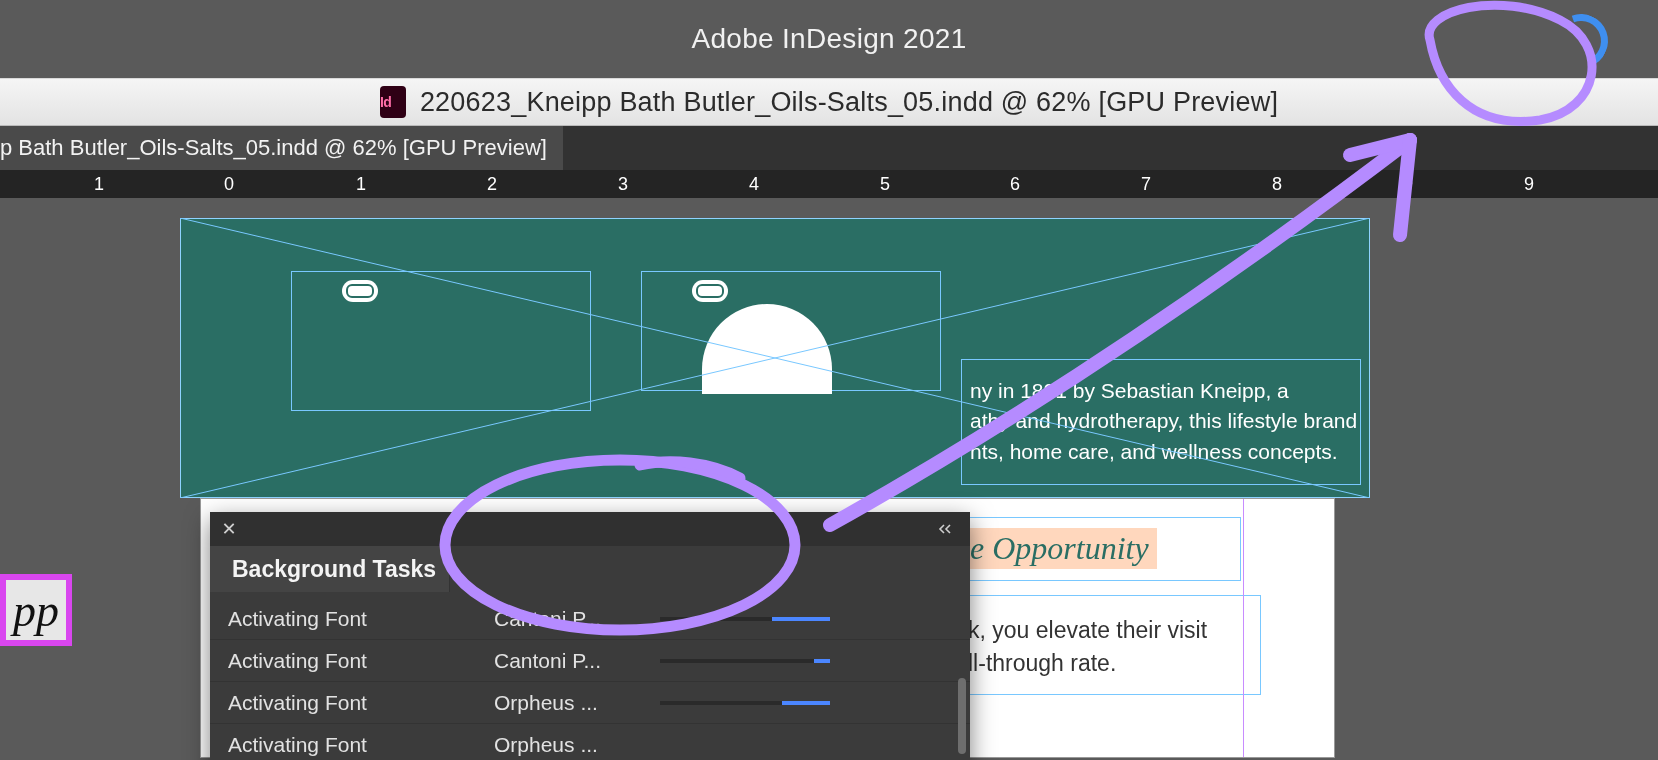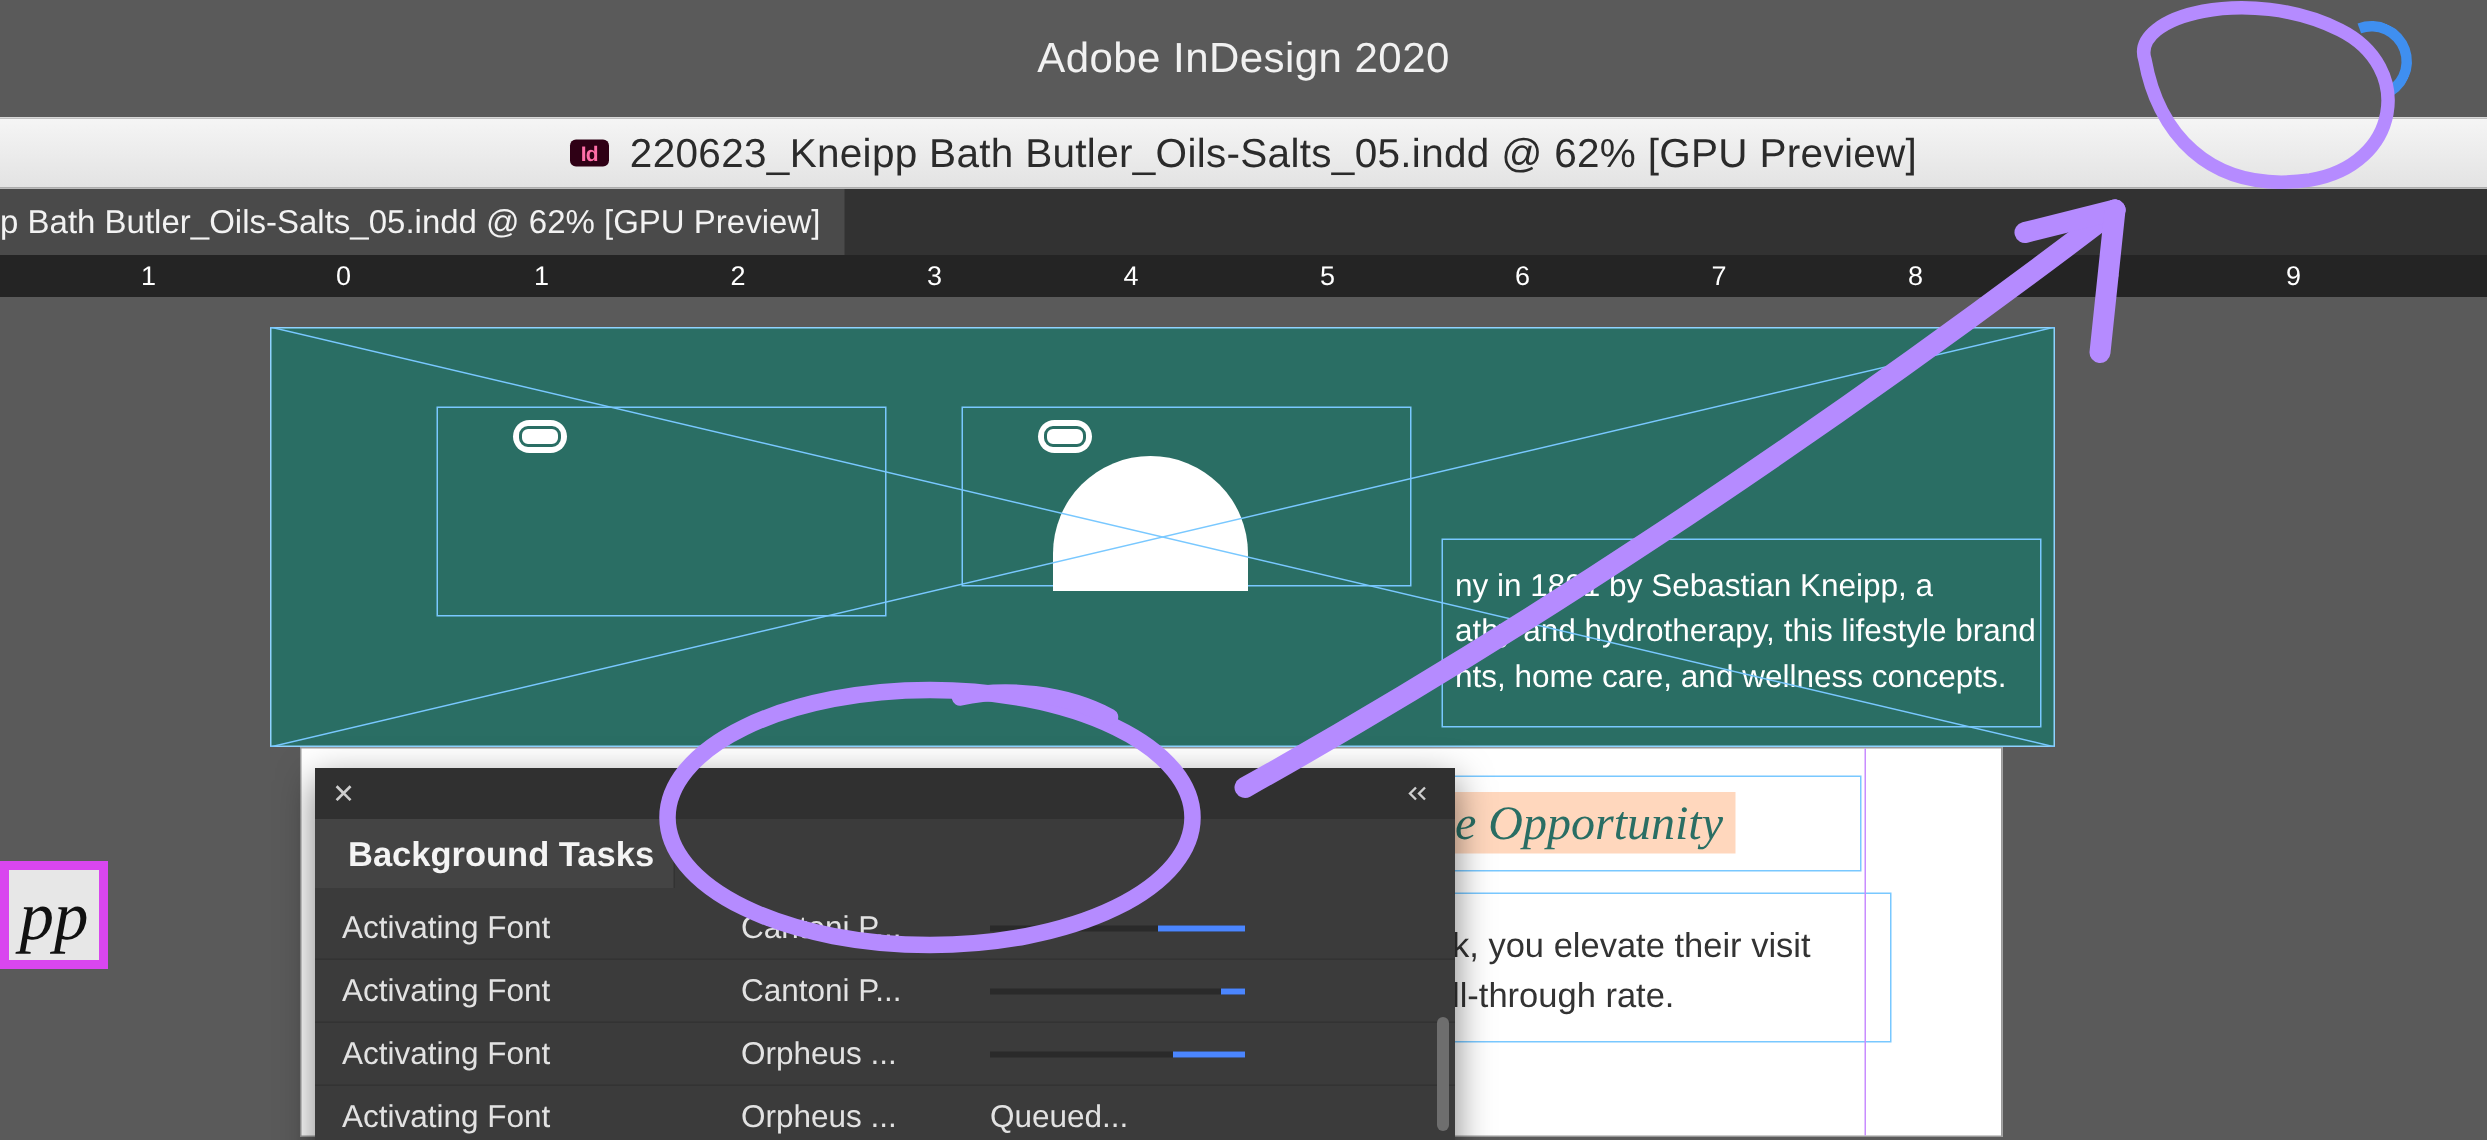--- a/index.html
+++ b/index.html
@@ -1,19 +1,19 @@
 <!DOCTYPE html>
 <html><head>
 <meta charset="utf-8">
 <style>
   * { box-sizing: border-box; margin: 0; padding: 0; }
   html, body { width: 1658px; height: 760px; overflow: hidden; font-family: -apple-system, "Segoe UI", Helvetica, Arial, sans-serif; background: #5a5a5a; }
   .menubar { height: 78px; background: #5a5a5a; display: flex; align-items: center; justify-content: center; color: #f1f1f1; font-size: 28px; letter-spacing: 0.3px; position: relative; }
   .window-title-bar { height: 48px; background: linear-gradient(#f5f5f5, #e3e3e3); border-top: 1px solid #d9d9d9; border-bottom: 1px solid #bababa; display: flex; align-items: center; justify-content: center; gap: 14px; }
-  .id-icon { width: 26px; height: 18px; background: #2f0015; display: inline-flex; align-items: center; justify-content: center; border-radius: 4px; }
+  .id-icon { width: 26px; height: 32px; background: #2f0015; display: inline-flex; align-items: center; border-radius: 4px; }
   .id-icon span { color: #ff6ea8; font-weight: 700; font-size: 14px; letter-spacing: -0.5px; }
   .window-title-text { color: #2b2b2b; font-size: 27px; font-weight: 400; letter-spacing: 0.2px; }
   .tabs-row { height: 44px; background: #323232; display: flex; align-items: stretch; }
   .tab { background: #4a4a4a; color: #f2f2f2; font-size: 22px; padding: 8px 16px 8px 0; display: flex; align-items: center; white-space: nowrap; }
   .ruler-row { height: 28px; background: #242424; position: relative; color: #ffffff; font-size: 18px; }
   .ruler-tick { position: absolute; top: 4px; font-size: 18px; color: #fff; }
   .workspace { position: absolute; top: 198px; left: 0; right: 0; bottom: 0; background: #5a5a5a; }
   .doc { position: absolute; left: 180px; top: 20px; width: 1190px; height: 540px; }
   .doc-header { position: absolute; left: 0; top: 0; width: 100%; height: 280px; background: #2a6e64; border: 1px solid #8fd3ff; }
   .doc-page { position: absolute; left: 20px; top: 280px; width: 1135px; height: 260px; background: #ffffff; border: 1px solid #999; }
@@ -42,21 +42,21 @@
   .spinner { position: absolute; top: 14px; right: 50px; width: 54px; height: 54px; border: 7px solid transparent; border-top-color: #3f8ff0; border-right-color: #3f8ff0; border-radius: 50%; transform: rotate(25deg); }
 
   
   .annot { position: absolute; pointer-events: none; }
   .annot svg { overflow: visible; }
 </style>
 </head>
 <body>
 
 <div class="menubar">
-  <span>Adobe InDesign 2020</span>
+  <span>Adobe InDesign 2021</span>
   <div class="spinner"></div>
 </div>
 
 <div class="window-title-bar">
   <span class="id-icon">
     <span>Id</span>
   </span>
   <span class="window-title-text">220623_Kneipp Bath Butler_Oils-Salts_05.indd @ 62% [GPU Preview]</span>
 </div>
 
@@ -155,21 +155,20 @@
       <div class="task-row">
         <span>Activating Font</span>
         <span>Orpheus ...</span>
         <div class="task-progress">
             <div class="bar" style="width:48px;"></div>
           </div>
       </div>
       <div class="task-row">
         <span>Activating Font</span>
         <span>Orpheus ...</span>
-        <span class="task-queued">Queued...</span>
       </div>
       <div class="panel-scroll-thumb"></div>
 
     </div>
   </div>
 
 </div>
 
 <div class="annot" style="left:0; top:0; width:1658px; height:760px;">
   <svg width="1658" height="760">

